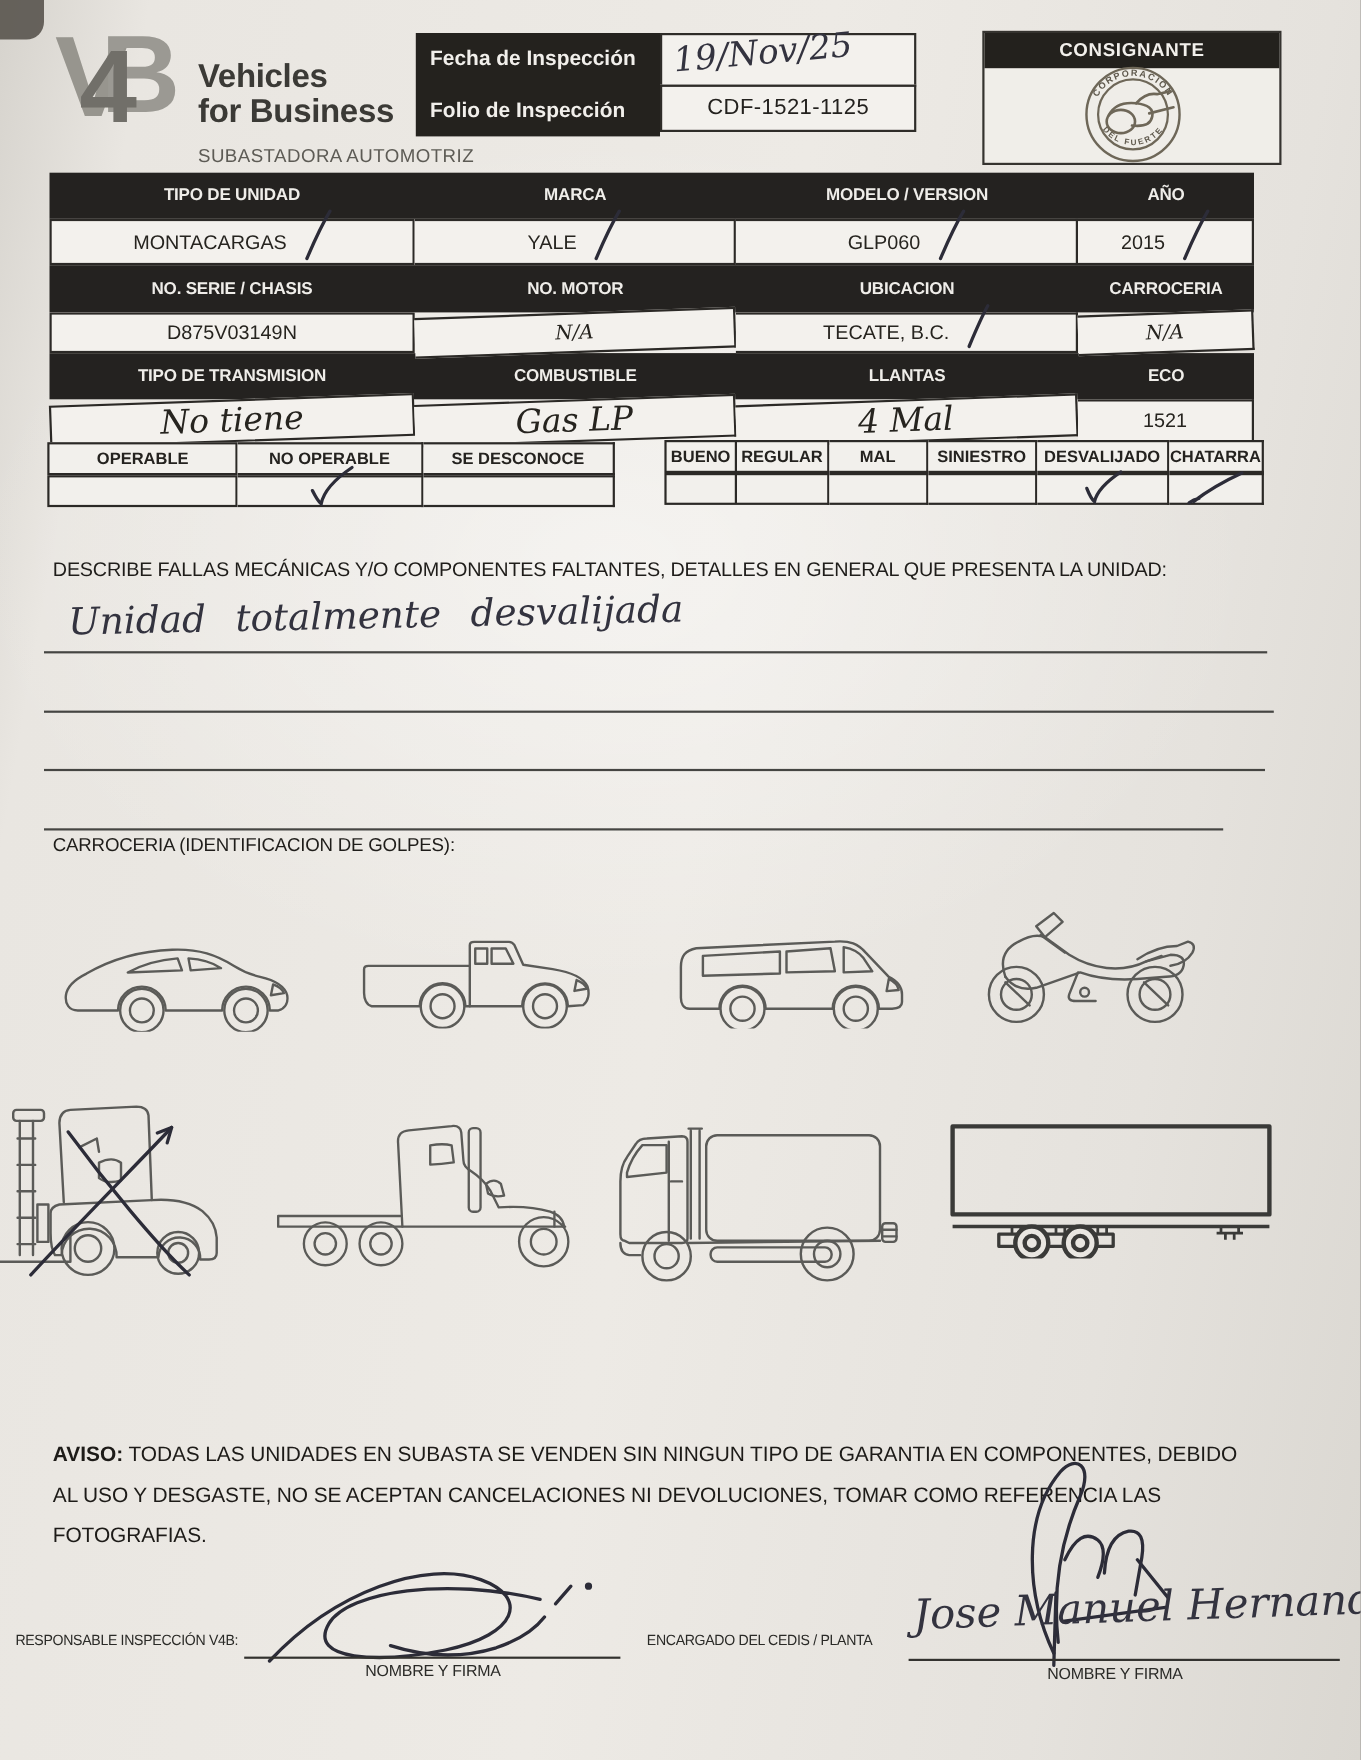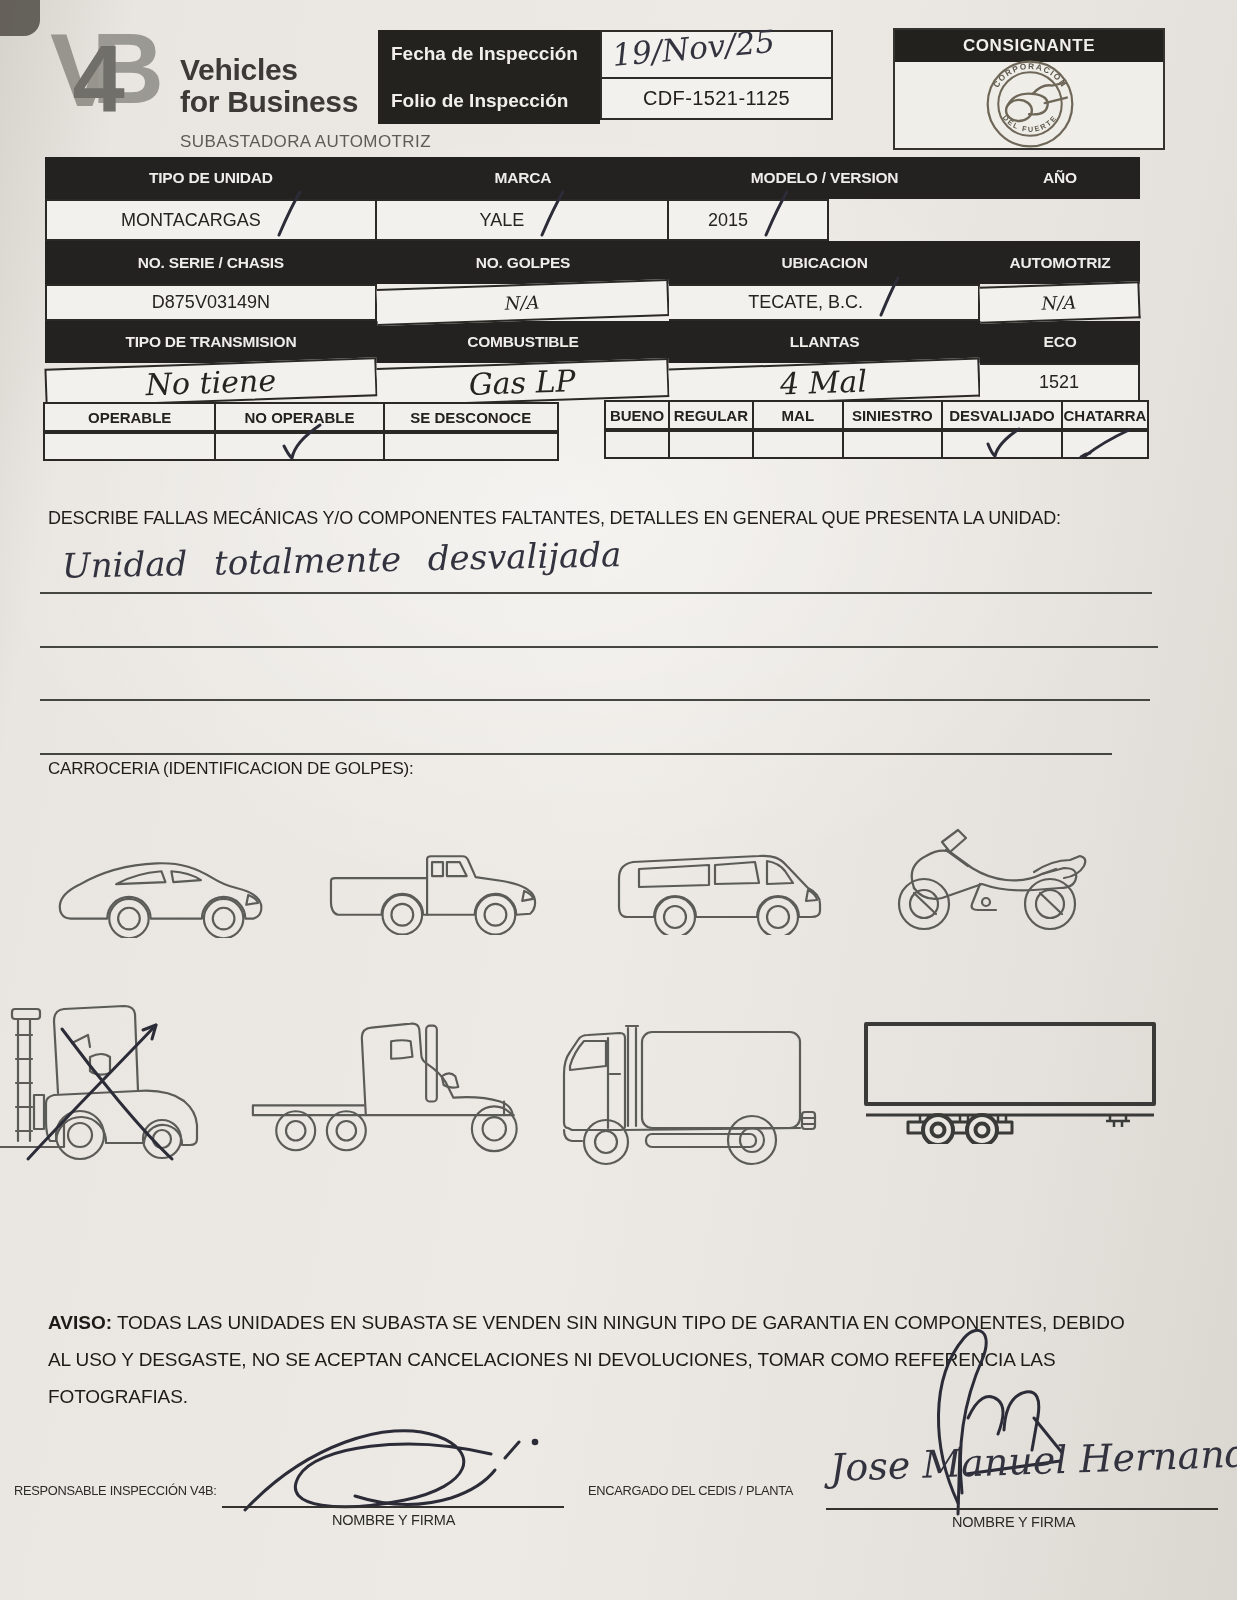--- a/index.html
+++ b/index.html
@@ -134,32 +134,38 @@
         <svg class="pslash" width="24" height="46" viewBox="0 0 24 46" overflow="visible">
             <path class="pen" stroke-width="2.6" d="M2,44 C8,30 17,11 23,1"></path>
           </svg>
       </div>
       <div class="cell c2">
         <span>YALE</span>
         <svg class="pslash" width="24" height="46" viewBox="0 0 24 46" overflow="visible">
             <path class="pen" stroke-width="2.6" d="M2,44 C8,30 17,11 23,1"></path>
           </svg>
       </div>
+      <div class="cell c3">
+        <span>GLP060</span>
+        <svg class="pslash" width="24" height="46" viewBox="0 0 24 46" overflow="visible">
+            <path class="pen" stroke-width="2.6" d="M2,44 C8,30 17,11 23,1"></path>
+          </svg>
+      </div>
       <div class="cell c4">
         <span>2015</span>
         <svg class="pslash" width="24" height="46" viewBox="0 0 24 46" overflow="visible">
             <path class="pen" stroke-width="2.6" d="M2,44 C8,30 17,11 23,1"></path>
           </svg>
       </div>
     </div>
     <div class="trow th" style="height:43px">
       <div class="cell c1">NO. SERIE / CHASIS</div>
-      <div class="cell c2">NO. GOLPES</div>
+      <div class="cell c2">NO. MOTOR</div>
       <div class="cell c3">UBICACION</div>
-      <div class="cell c4">AUTOMOTRIZ</div>
+      <div class="cell c4">CARROCERIA</div>
     </div>
     <div class="trow tv" style="height:37px">
       <div class="cell c1">D875V03149N</div>
       <div class="cell c2 hand handcell">N/A</div>
       <div class="cell c3">
         <span>TECATE, B.C.</span>
         <svg class="pslash" width="20" height="40" viewBox="0 0 20 40" overflow="visible">
             <path class="pen" stroke-width="2.6" d="M2,38 C7,26 14,10 19,1"></path>
           </svg>
       </div>

